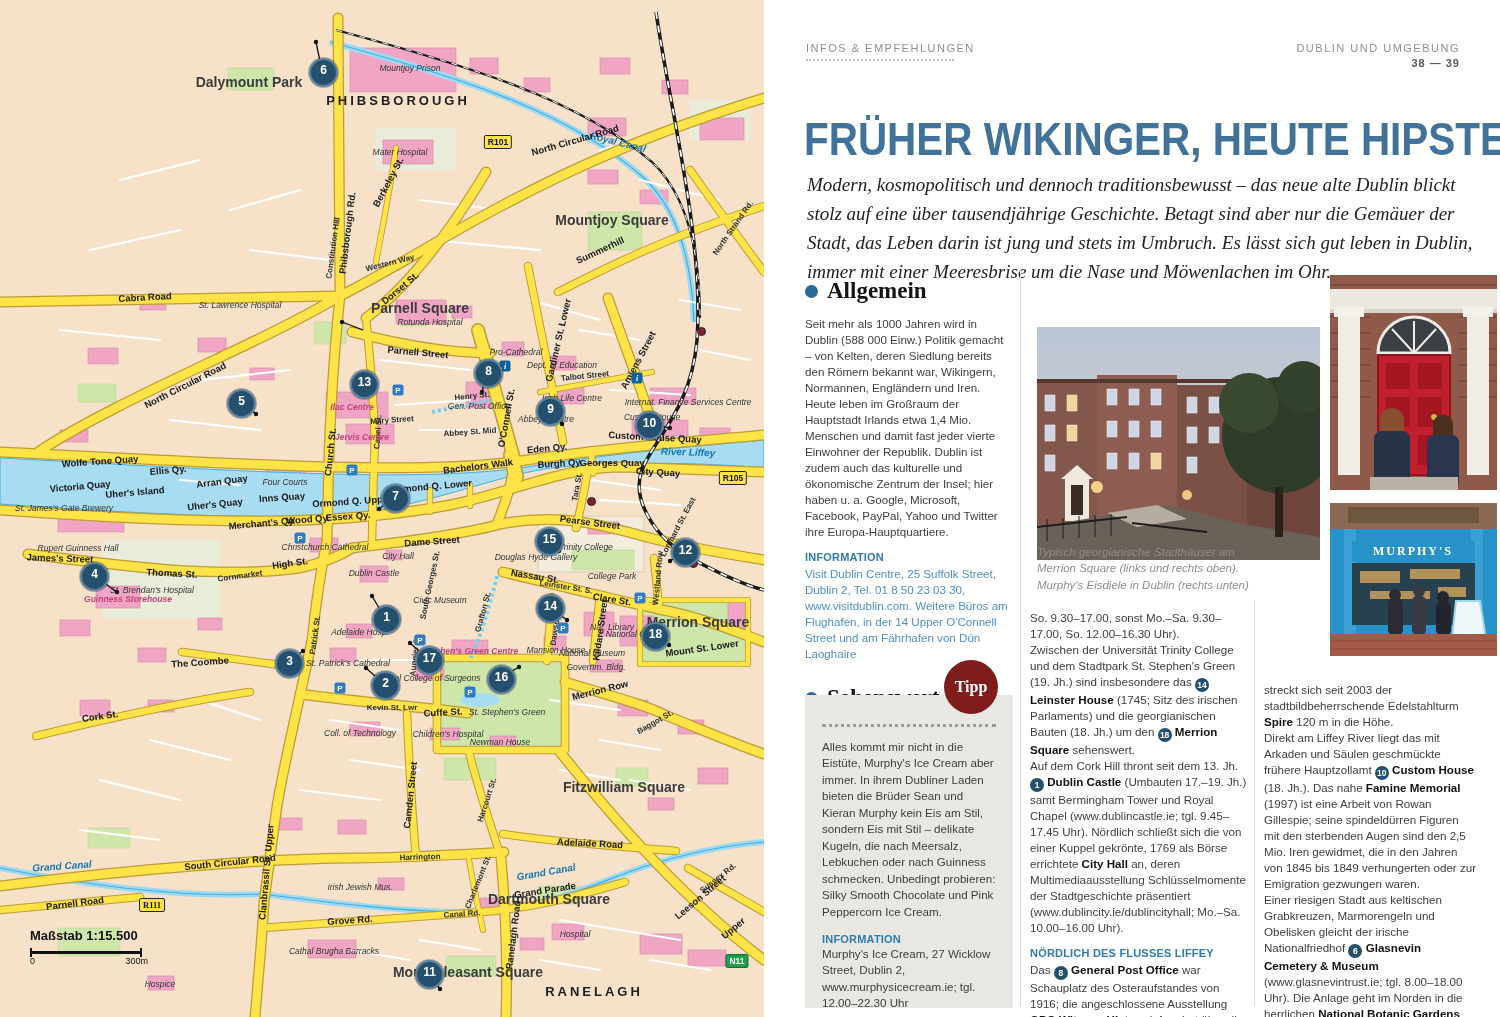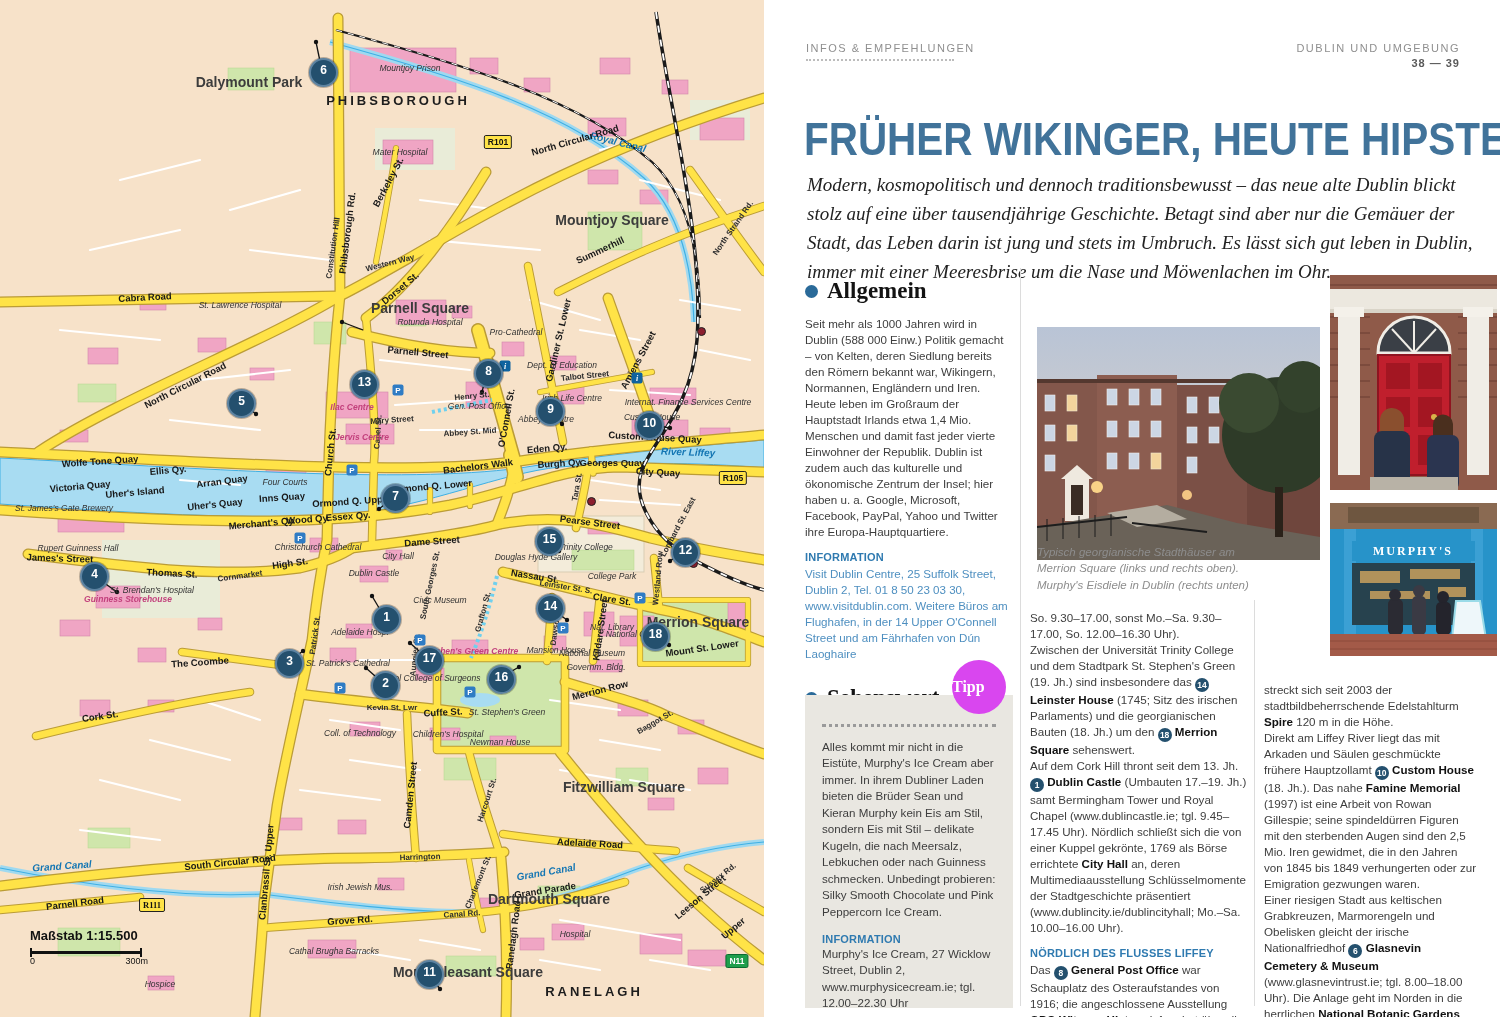--- a/index.html
+++ b/index.html
@@ -75,22 +75,22 @@
   #sehenswert-h{margin-top:20px;}
 
   #caption{position:absolute;left:273px;top:544px;width:240px;font:italic 11.5px/1.42 "Liberation Sans",sans-serif;color:#8d8d8d;}
 
   
   #tippbox{position:absolute;left:41px;top:695px;width:208px;height:313px;background:#e9e7e1;box-sizing:border-box;padding:18px 17px;}
   #tippbox h3{margin:0;font-family:"Liberation Serif",serif;font-size:21px;line-height:1.15;color:#131313;}
   #tippbox .dotline{margin:11px 0 12px;border-bottom:3px dotted #9a9a9a;width:100%;}
   #tippbox .tbody{font-size:11.6px;line-height:1.42;color:#3d3d3d;}
   #tippbox .bsub{margin-top:13px;}
-  #tipp-circle{position:absolute;left:188px;top:660px;width:54px;height:54px;border-radius:50%;background:#d946ef;
-     color:#fff;text-align:left;font:bold 16px/54px "Liberation Serif",serif;}
+  #tipp-circle{position:absolute;left:180px;top:660px;width:54px;height:54px;border-radius:50%;background:#7f1d1d;
+     color:#fff;text-align:center;font:bold 16px/54px "Liberation Serif",serif;}
 
   .photo{position:absolute;overflow:hidden;}
   #photo1{left:273px;top:327px;width:283px;height:233px;}
   #photo2{left:566px;top:275px;width:167px;height:215px;}
   #photo3{left:566px;top:503px;width:167px;height:153px;}
 </style>
 </head>
 <body>
 
 <div id="stage">
@@ -533,27 +533,27 @@
         <span class="ml c-roadsm" style="left: 718px; top: 878px; transform: translate(-50%, -50%) rotate(-38deg);">Sussex Rd.</span>
         <span class="ml c-road" style="left: 590px; top: 843px; transform: translate(-50%, -50%) rotate(3deg);">Adelaide Road</span>
         <span class="ml c-roadsm" style="left: 472px; top: 396px; transform: translate(-50%, -50%) rotate(-6deg);">Henry St.</span>
         <span class="ml c-roadsm" style="left: 392px; top: 420px; transform: translate(-50%, -50%) rotate(-4deg);">Mary Street</span>
         <span class="ml c-roadsm" style="left: 470px; top: 432px; transform: translate(-50%, -50%) rotate(-4deg);">Abbey St. Mid</span>
         <span class="ml c-poi" style="left: 410px; top: 68px; transform: translate(-50%, -50%) rotate(0deg);">Mountjoy Prison</span>
         <span class="ml c-poi" style="left: 400px; top: 152px; transform: translate(-50%, -50%) rotate(0deg);">Mater Hospital</span>
         <span class="ml c-poi" style="left: 240px; top: 305px; transform: translate(-50%, -50%) rotate(0deg);">St. Lawrence Hospital</span>
         <span class="ml c-poi" style="left: 152px; top: 590px; transform: translate(-50%, -50%) rotate(0deg);">St. Brendan's Hospital</span>
         <span class="ml c-poi" style="left: 430px; top: 322px; transform: translate(-50%, -50%) rotate(0deg);">Rotunda Hospital</span>
-        <span class="ml c-poi" style="left: 516px; top: 332px; transform: translate(-50%, -50%) rotate(0deg);">Pro-Cathedral</span>
+        <span class="ml c-poi" style="left: 516px; top: 352px; transform: translate(-50%, -50%) rotate(0deg);">Pro-Cathedral</span>
         <span class="ml c-poi" style="left: 562px; top: 365px; transform: translate(-50%, -50%) rotate(0deg);">Dept. of Education</span>
         <span class="ml c-poi" style="left: 572px; top: 398px; transform: translate(-50%, -50%) rotate(0deg);">Irish Life Centre</span>
         <span class="ml c-poi" style="left: 652px; top: 417px; transform: translate(-50%, -50%) rotate(0deg);">Custom House</span>
         <span class="ml c-poi" style="left: 688px; top: 402px; transform: translate(-50%, -50%) rotate(0deg);">Internat. Finance Services Centre</span>
         <span class="ml c-poi" style="left: 285px; top: 482px; transform: translate(-50%, -50%) rotate(0deg);">Four Courts</span>
-        <span class="ml c-poi" style="left: 318px; top: 547px; transform: translate(-50%, -50%) rotate(0deg);">Christchurch Cathedral</span>
+        <span class="ml c-poi" style="left: 325px; top: 547px; transform: translate(-50%, -50%) rotate(0deg);">Christchurch Cathedral</span>
         <span class="ml c-poi" style="left: 398px; top: 556px; transform: translate(-50%, -50%) rotate(0deg);">City Hall</span>
         <span class="ml c-poi" style="left: 374px; top: 573px; transform: translate(-50%, -50%) rotate(0deg);">Dublin Castle</span>
         <span class="ml c-poi" style="left: 360px; top: 632px; transform: translate(-50%, -50%) rotate(0deg);">Adelaide Hosp.</span>
         <span class="ml c-poi" style="left: 348px; top: 663px; transform: translate(-50%, -50%) rotate(0deg);">St. Patrick's Cathedral</span>
         <span class="ml c-poi" style="left: 479px; top: 406px; transform: translate(-50%, -50%) rotate(0deg);">Gen. Post Office</span>
         <span class="ml c-poi" style="left: 546px; top: 419px; transform: translate(-50%, -50%) rotate(0deg);">Abbey Theatre</span>
         <span class="ml c-poi" style="left: 586px; top: 547px; transform: translate(-50%, -50%) rotate(0deg);">Trinity College</span>
         <span class="ml c-poi" style="left: 612px; top: 576px; transform: translate(-50%, -50%) rotate(0deg);">College Park</span>
         <span class="ml c-poi" style="left: 536px; top: 557px; transform: translate(-50%, -50%) rotate(0deg);">Douglas Hyde Gallery</span>
         <span class="ml c-poi" style="left: 612px; top: 627px; transform: translate(-50%, -50%) rotate(0deg);">Nat. Library</span>

